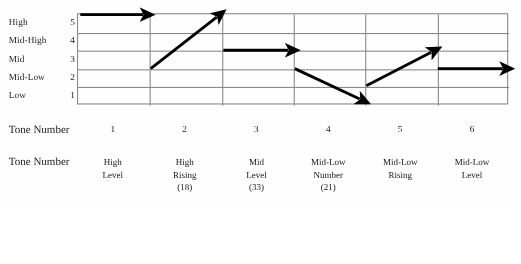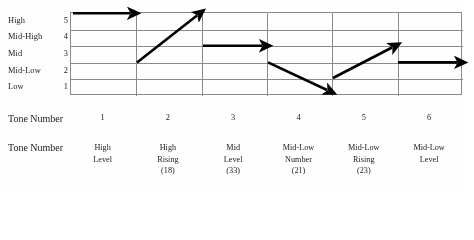--- a/index.html
+++ b/index.html
@@ -152,20 +152,19 @@
     <div>(33)</div>
   </div>
   <div class="contourcell" style="left:263.5px;top:142px;">
     <div>Mid-Low</div>
     <div>Number</div>
     <div>(21)</div>
   </div>
   <div class="contourcell" style="left:328.8px;top:142px;">
     <div>Mid-Low</div>
     <div>Rising</div>
-    <div>(23)</div>
   </div>
   <div class="contourcell" style="left:394.1px;top:142px;">
     <div>Mid-Low</div>
     <div>Level</div>
   </div>
 
 </div>
 
 </body></html>

